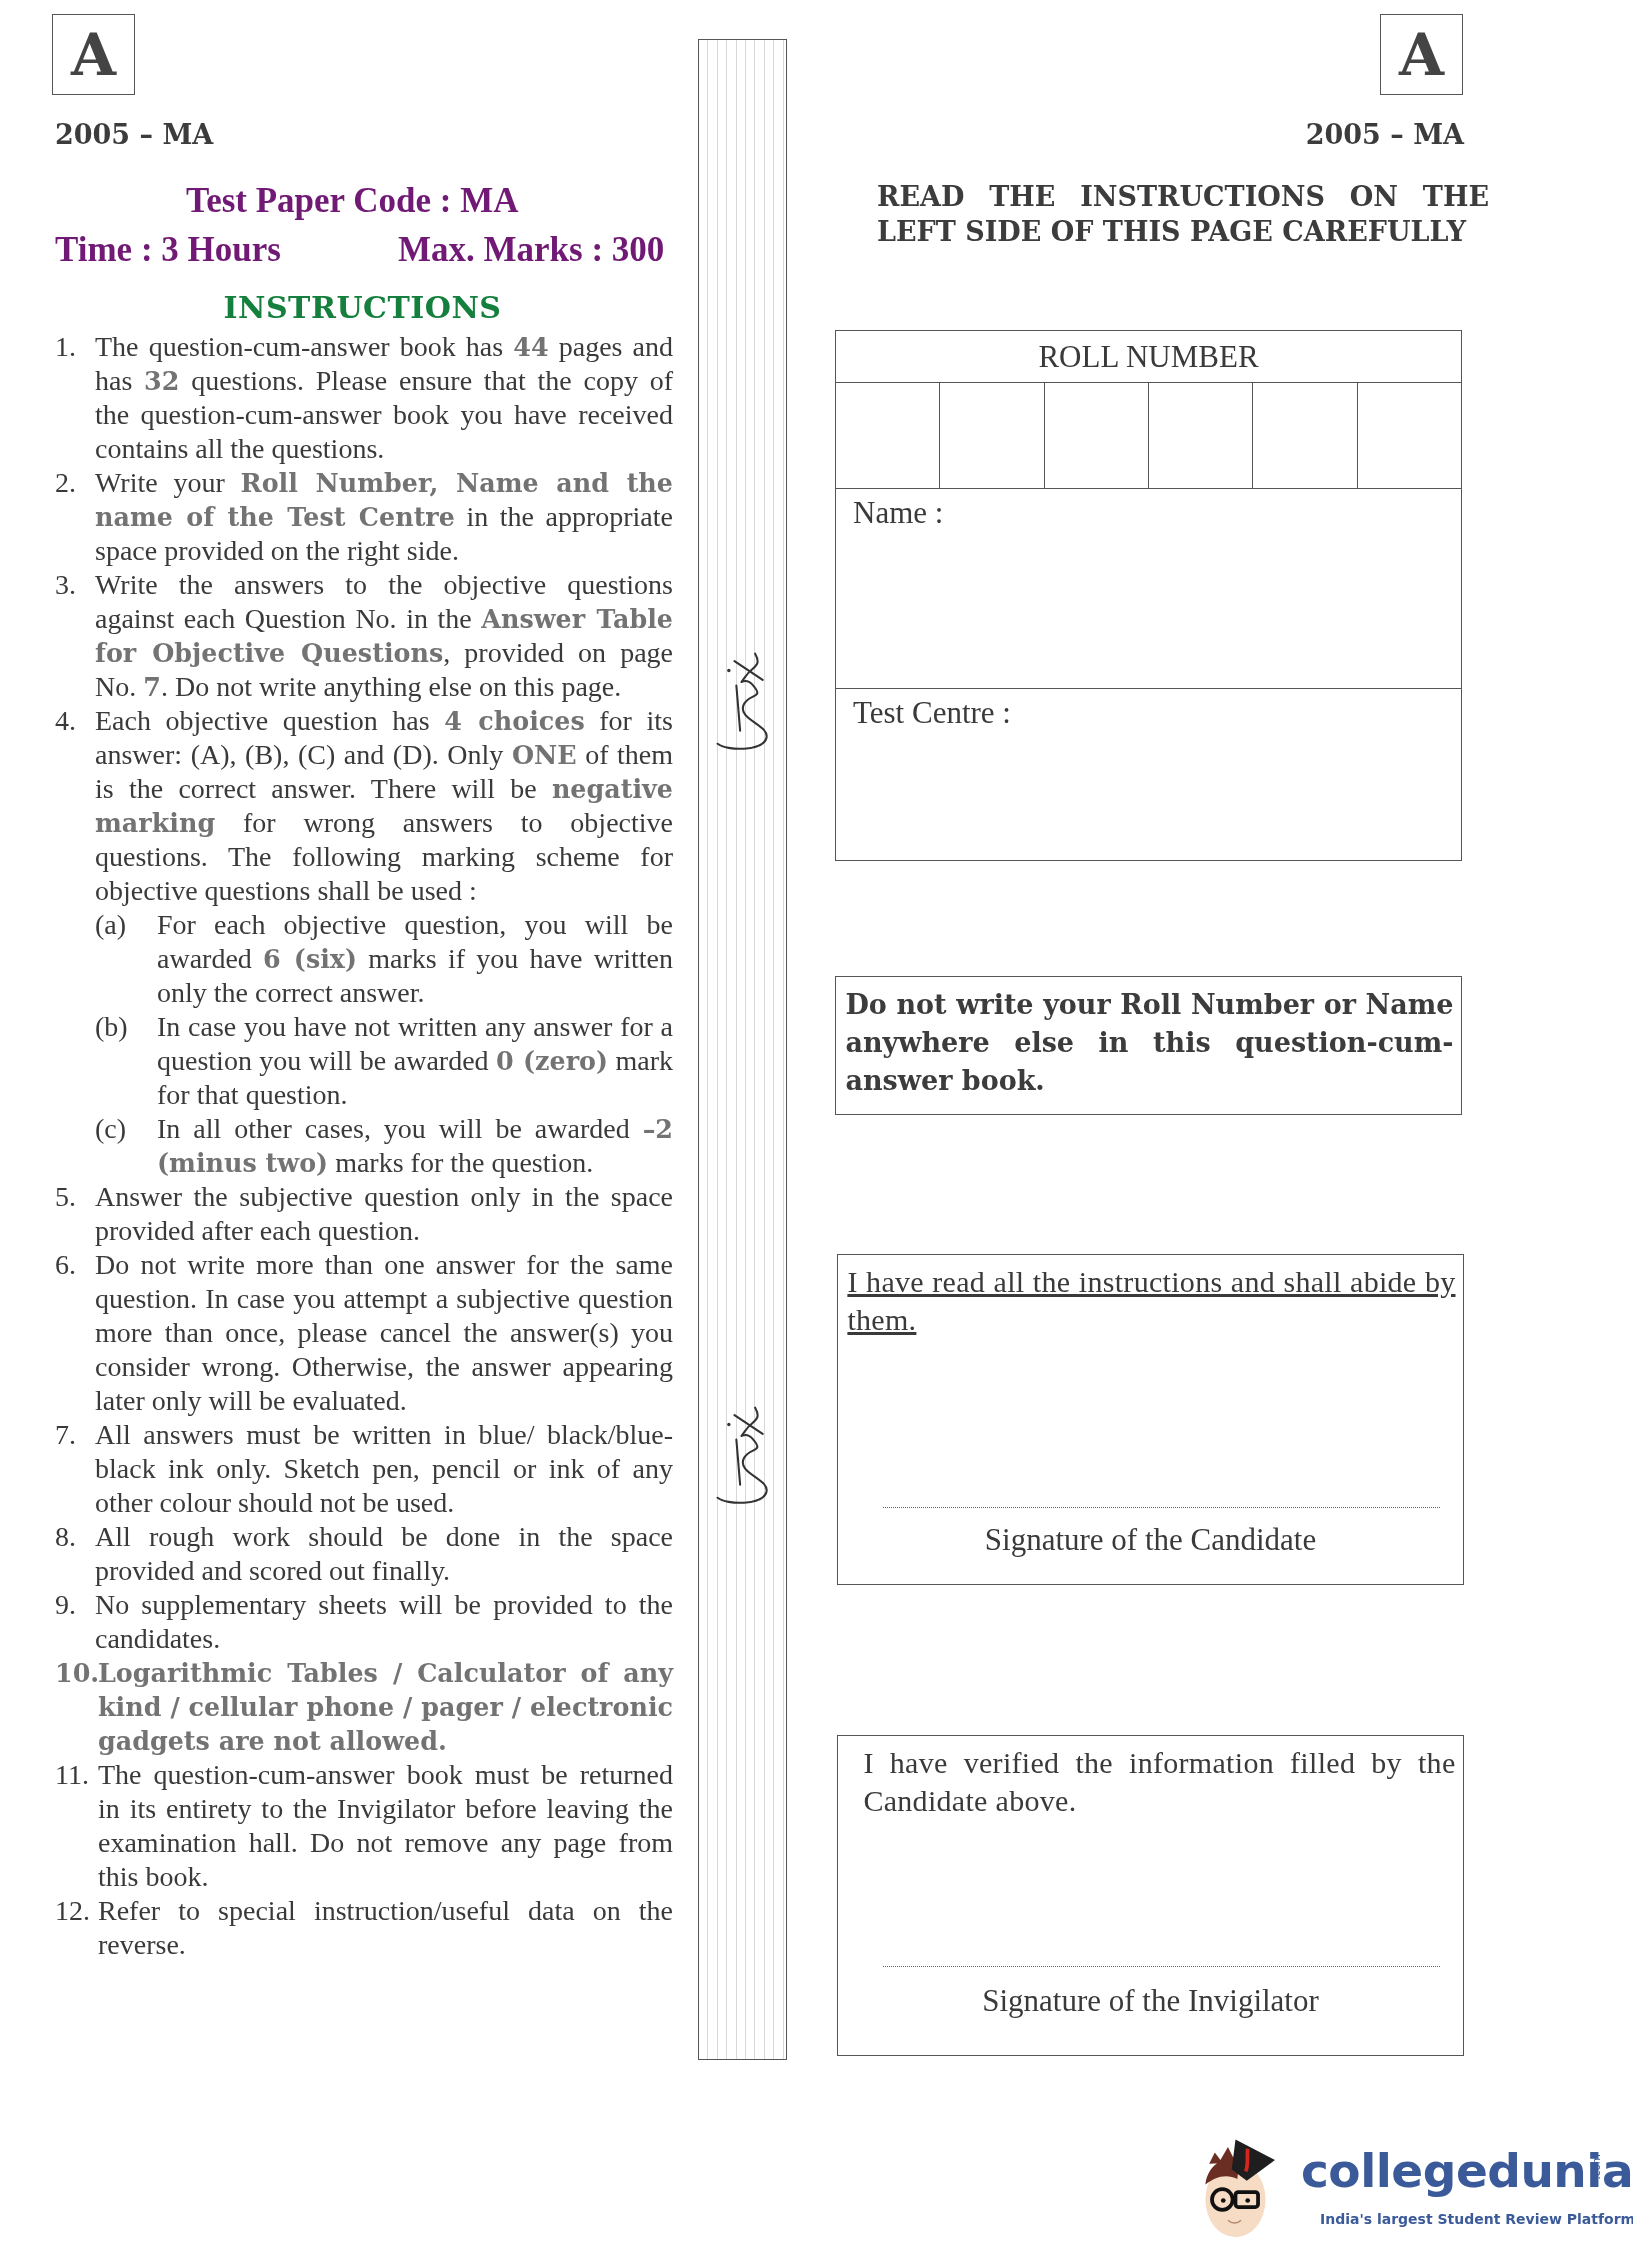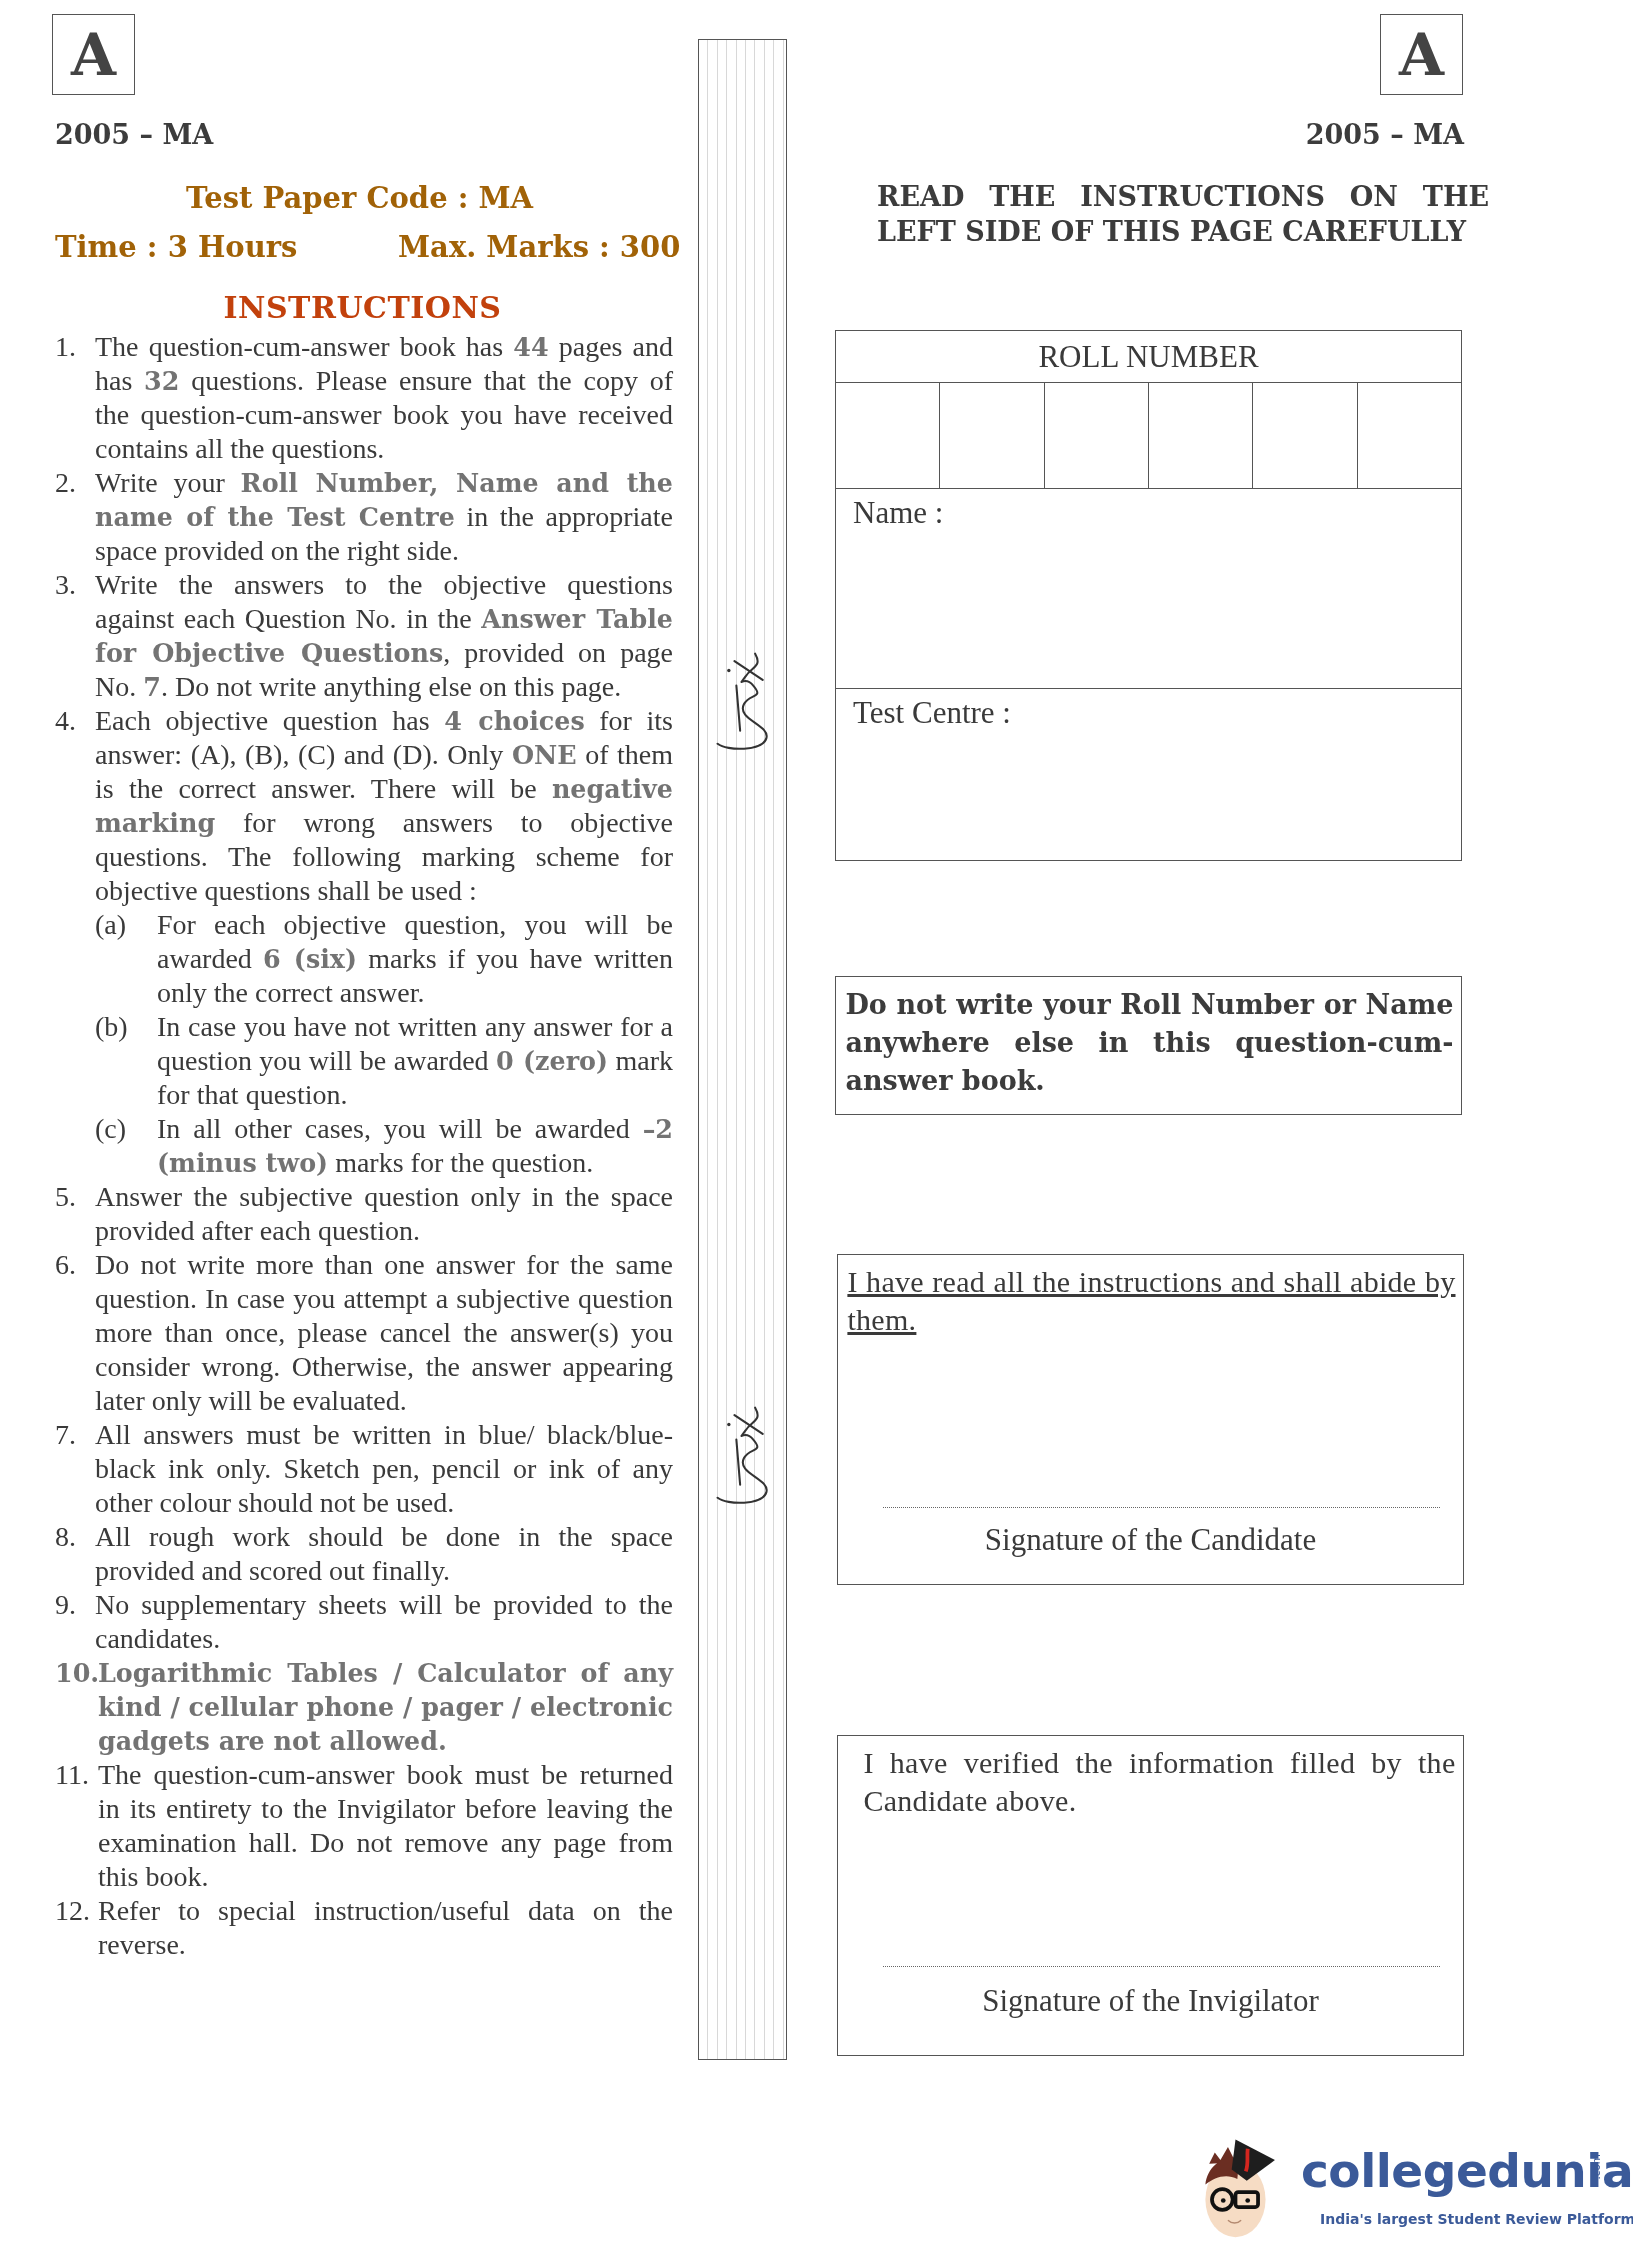--- a/index.html
+++ b/index.html
@@ -2,22 +2,22 @@
 <html style="font-size:15px"><head>
   <meta charset="utf-8">
   <style>
     html, body { margin: 0; padding: 0; background: #ffffff; }
     body { width: 1634px; height: 2263px; position: relative; overflow: hidden;
            font-family: "DejaVu Serif", "Liberation Serif", serif; color: #3a3a3a; }
     .abs { position: absolute; }
     .set-box { border: 1.9px solid #555; box-sizing: border-box; display: flex;
                align-items: center; justify-content: center; font-size: 58px; font-weight: bold; color: #444; }
     .code { font-size: 27px; font-weight: bold; color: #3c3c3c; white-space: nowrap; }
-    .hdr { font-size: 29px; font-weight: bold; color: #a16207; white-space: nowrap; }
-    .instr-title { font-size: 30px; font-weight: bold; letter-spacing: 0.5px; color: #c2410c; text-align: center; }
+    .hdr { font-size: 35px; font-weight: bold; color: #701a75; white-space: nowrap; font-family: Liberation Serif, serif; }
+    .instr-title { font-size: 30px; font-weight: bold; letter-spacing: 0.5px; color: #15803d; text-align: center; }
     .instr { font-family: "Liberation Serif", "DejaVu Serif", serif; font-size: 28px; line-height: 34px; color: #3a3a3a; }
     .instr ol { list-style: none; margin: 0; padding: 0; }
     .instr li { position: relative; padding-left: 40px; text-align: justify; text-align-last: left; }
     .instr li .num { position: absolute; left: 0; top: 0; }
     .instr li.wide { padding-left: 43px; }
     .instr .sub { position: relative; padding-left: 62px; text-align: justify; }
     .instr .sub .lbl { position: absolute; left: 0; top: 0; }
     .instr b { font-family: "DejaVu Serif", serif; font-weight: bold; font-size: 25.4px; color: #737373; }
     .strip { border: 1.9px solid #555; box-sizing: border-box;
              background-image: repeating-linear-gradient(90deg, transparent 0px, transparent 8.5px, #d8d8d8 8.5px, #d8d8d8 9.4px); }

